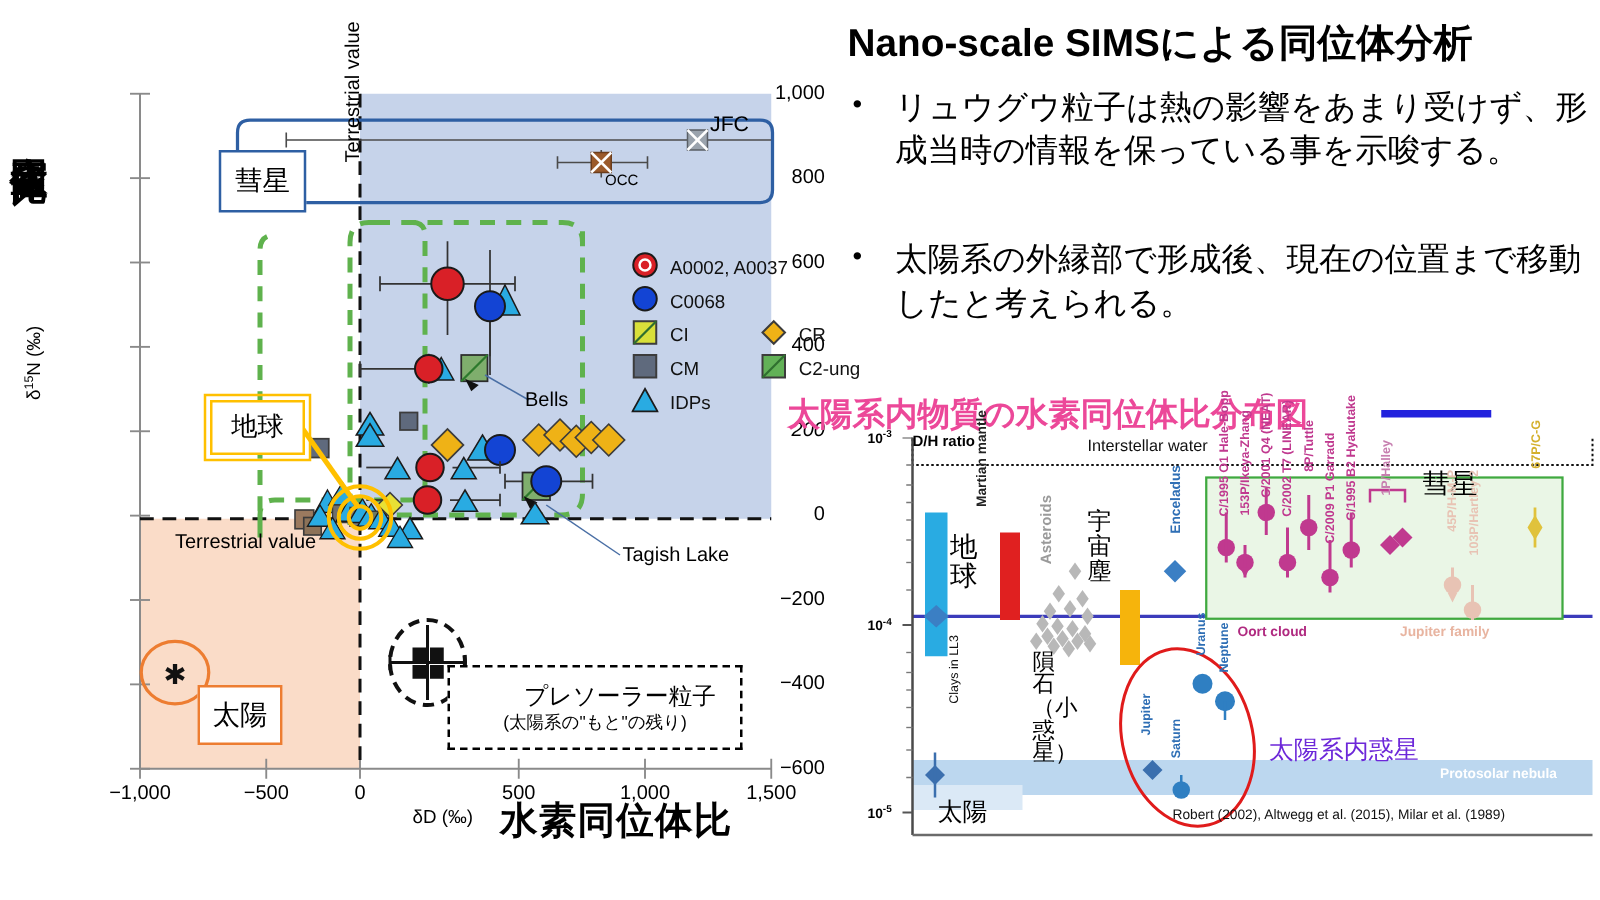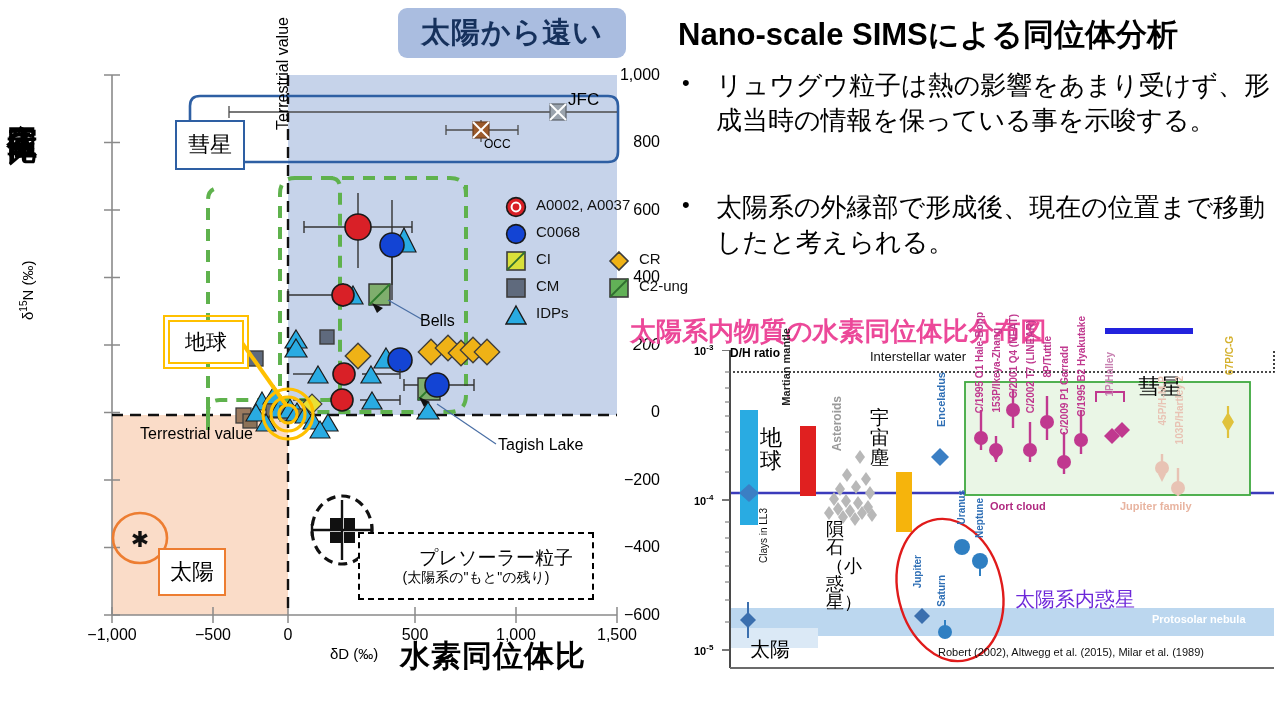--- a/index.html
+++ b/index.html
@@ -47,21 +47,21 @@
            font-size:22px;color:#000;}
   #box-presolar{left:358px;top:532px;width:232px;height:64px;
                 border:2.5px dashed #000;font-size:0;flex-direction:column;}
   #box-presolar .l1{font-size:19px;color:#000;margin-left:40px;}
   #box-presolar .l2{font-size:14px;color:#000;margin-top:1px;}
 
   .plot-note{position:absolute;font-size:15px;color:#000;white-space:nowrap;}
 
   
   #legend{left:505px;top:196px;font-size:0;}
-  .lg-row{display:flex;align-items:flex-start;height:27px;}
+  .lg-row{display:flex;align-items:flex-end;height:27px;}
   .lg-txt{font-size:15px;color:#111;margin-left:9px;white-space:nowrap;}
   .lg-sym{width:22px;height:22px;position:relative;flex:0 0 22px;}
 
   
   #title-right{left:678px;top:14px;font-size:31px;font-weight:bold;color:#000;
                letter-spacing:0px;white-space:nowrap;}
   .bullet{position:absolute;display:flex;}
   .bullet .dot{font-size:22px;line-height:1.34;color:#000;width:34px;flex:0 0 34px;}
   .bullet .btxt{font-size:26px;line-height:1.34;color:#000;}
   #b1{left:682px;top:68px;width:590px;}
@@ -76,21 +76,20 @@
   .dh-ticklab{position:absolute;font-size:11px;font-weight:bold;color:#000;
               transform:translateY(-50%);white-space:nowrap;}
   #dh-ratio-lab{left:30px;top:-4px;font-size:12px;font-weight:bold;color:#000;}
   .vtxt{position:absolute;writing-mode:vertical-rl;white-space:nowrap;}
 </style>
 </head>
 <body>
 
 <div class="abs" id="left-panel">
 
-  <div class="abs" id="far-from-sun-badge">太陽から遠い</div>
 
   <div class="abs" id="ylabel-jp">窒素同位体比</div>
   <div class="abs" id="ylabel-en">
     <span style="font-size:15px;">δ<sup style="font-size:10px;">15</sup>N (‰)</span>
   </div>
   <div class="abs" id="xlabel-en">
     <span style="font-size:15px;">δD (‰)</span>
   </div>
   <div class="abs" id="xlabel-jp">水素同位体比</div>
 

